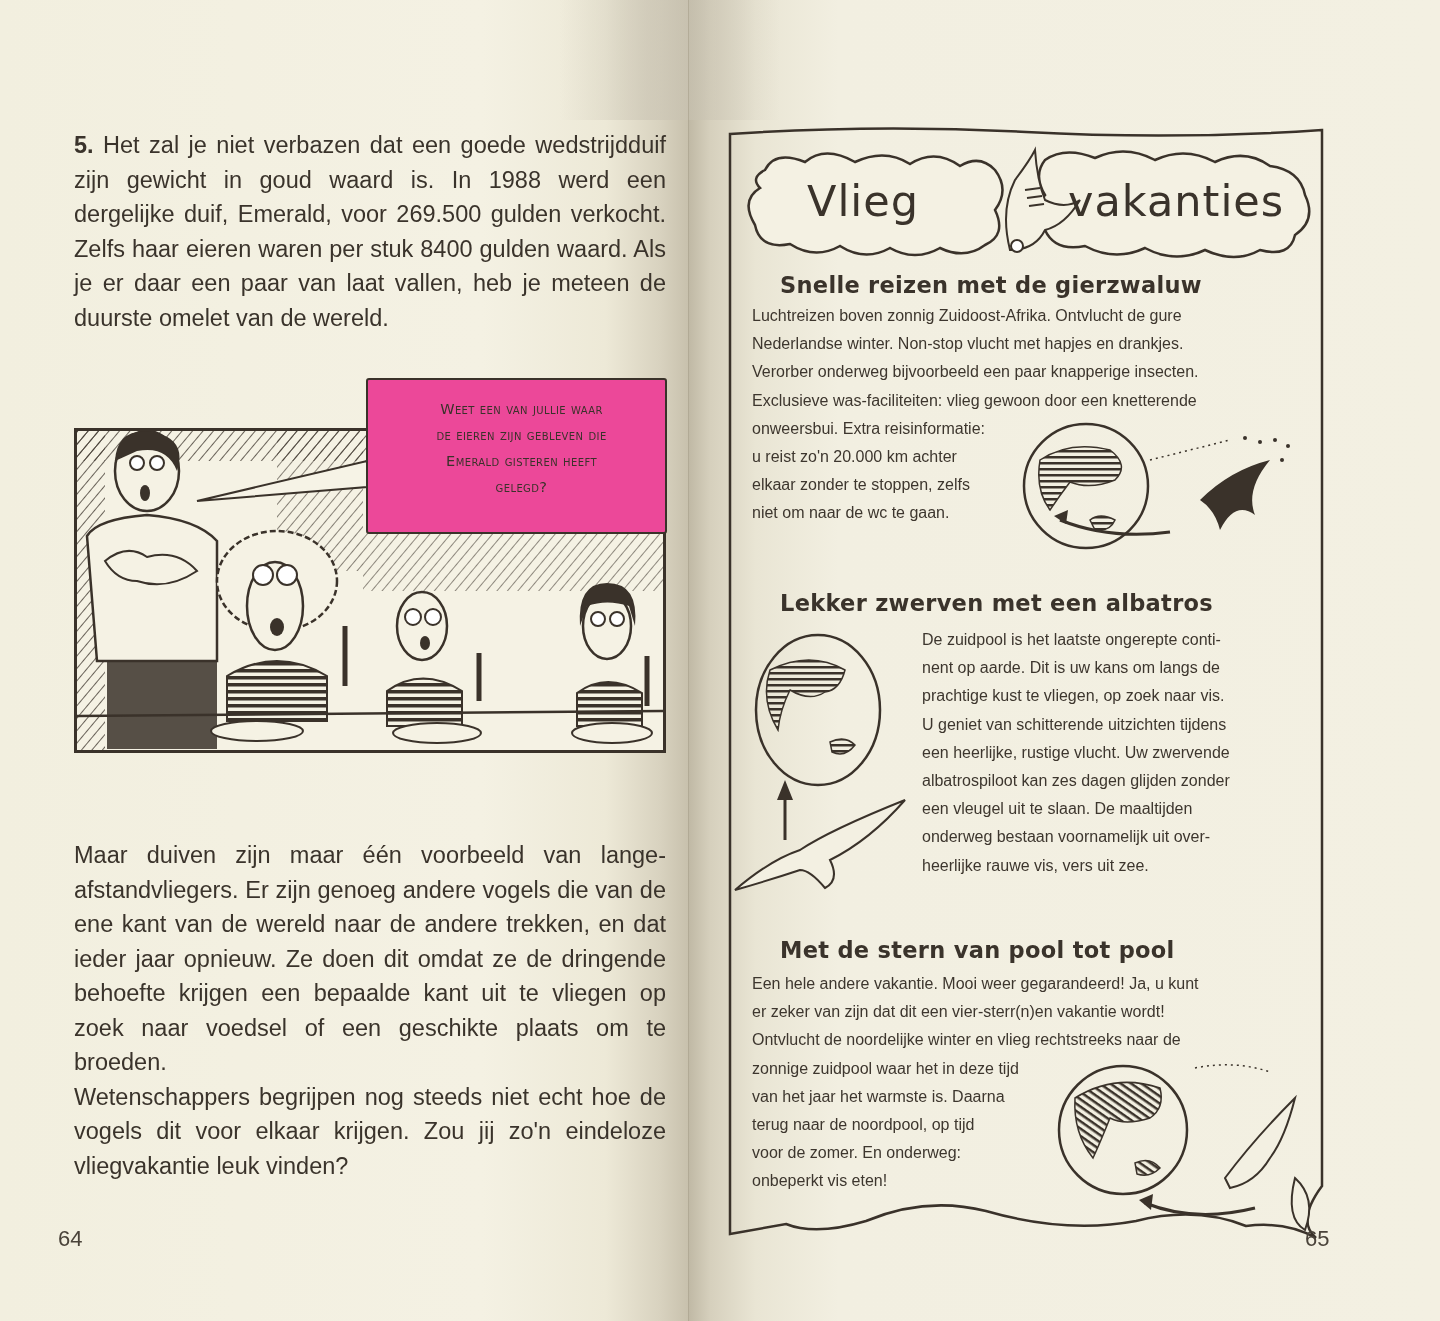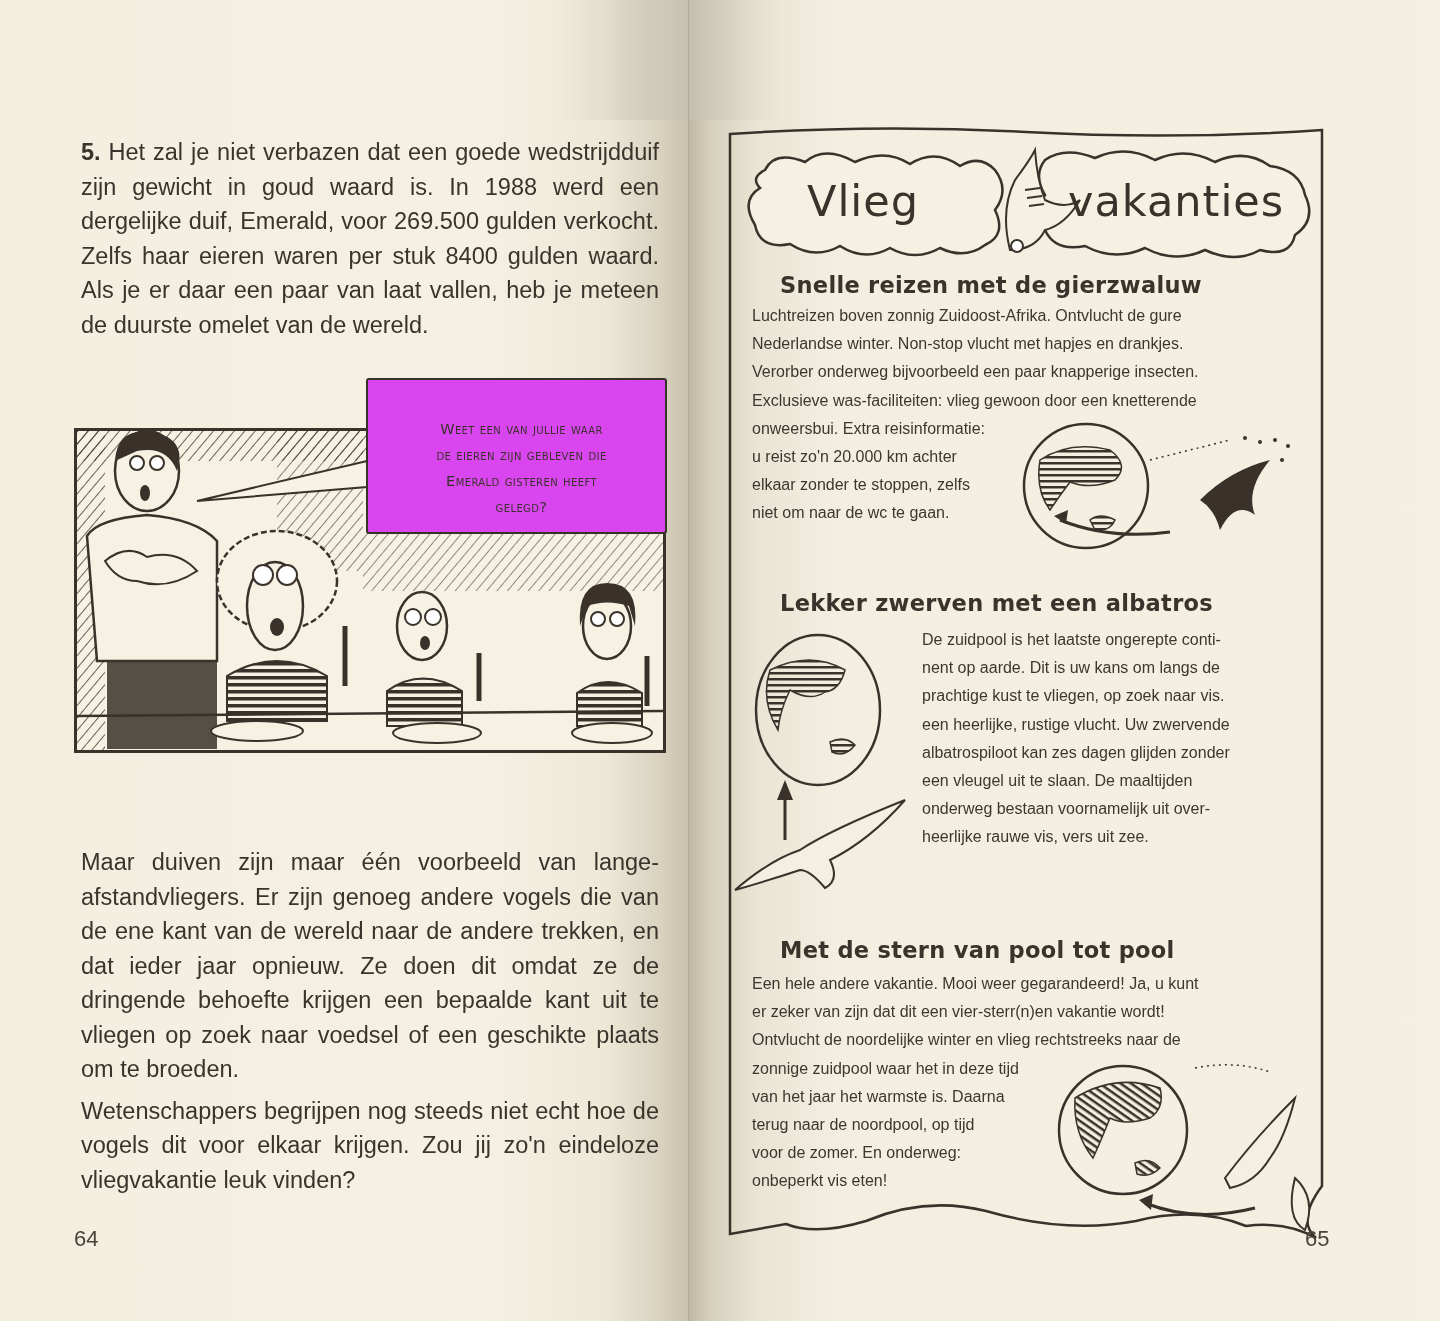--- a/index.html
+++ b/index.html
@@ -27,45 +27,45 @@
     background: linear-gradient(to right, rgba(200,194,178,0) 0%, rgba(200,194,178,0.55) 40%, rgba(200,194,178,0.55) 60%, rgba(200,194,178,0) 100%);
   }
   .gutter-line { position: absolute; left: 688px; top: 0; width: 1px; height: 1321px; background: #a8a08c; opacity: .6; }
 
   
   .body-text {
     position: absolute; left: 74px; width: 592px;
     font-size: 23.5px; line-height: 34.5px; color: #3a332b;
     text-align: justify;
   }
-  .body-text p { margin: 7px; }
+  .body-text p { margin: 0; }
   .num { font-weight: bold; }
   .para1 { top: 128px; }
   .para2 { top: 838px; }
 
   
   .comic {
     position: absolute; left: 74px; top: 428px; width: 592px; height: 325px;
     border: 3px solid #3a322a; background: #f5f2e4; box-sizing: border-box;
     overflow: hidden;
   }
   .comic svg { position: absolute; left: 0; top: 0; }
   .speech-box {
     position: absolute; left: 366px; top: 378px; width: 301px; height: 156px;
-    border: 2.5px solid #3a322a; background: #d946ef; box-sizing: border-box;
+    border: 2.5px solid #3a322a; background: #ec4899; box-sizing: border-box;
     border-radius: 3px;
     font-family: "DejaVu Sans", sans-serif; font-size: 14.5px; letter-spacing: .4px;
     text-transform: none; color: #3a322a;
-    padding: 36px 14px 0 24px; line-height: 26px; text-align: center;
+    padding: 16px 14px 0 24px; line-height: 26px; text-align: center;
     z-index: 3;
   }
   .speech-box .sc { font-variant: small-caps; }
 
   .page-num { position: absolute; top: 1226px; font-size: 22px; color: #4a433a; }
-  .pn-left { left: 74px; }
+  .pn-left { left: 58px; }
   .pn-right { left: 1305px; }
 
   
   .wavy-box { position: absolute; left: 726px; top: 126px; width: 600px; height: 1115px; }
   .title-wrap { position: absolute; left: 745px; top: 140px; width: 570px; height: 125px; }
   .title-word {
     position: absolute; font-weight: normal; font-size: 43px; color: #3a332b;
     font-family: "DejaVu Sans", sans-serif; letter-spacing: 1px;
   }
   .tw1 { left: 62px; top: 36px; }
@@ -235,20 +235,21 @@
     <path d="M40 40 Q80 20 115 40 Q110 60 95 62 Q80 72 60 60 Q50 80 48 100 Q30 70 40 40Z" fill="url(#hatchL2)" stroke="#3a322a" stroke-width="1.5"></path>
     <path d="M100 112 Q115 105 125 115 Q115 128 102 122Z" fill="url(#hatchL2)" stroke="#3a322a" stroke-width="1.5"></path>
     <path d="M55 210 L55 165" stroke="#3a322a" stroke-width="3"></path>
     <path d="M47 170 L55 150 L63 170 Z" fill="#3a322a"></path>
     <path d="M5 260 Q40 230 70 220 Q100 200 175 170 Q140 210 100 230 Q110 250 95 258 Q80 240 70 240 Q40 250 5 260Z" fill="#f3f0e2" stroke="#3a322a" stroke-width="2"></path>
   </svg>
   <div class="sec-t t2">
     <p>De zuidpool is het laatste ongerepte conti-</p>
     <p>nent op aarde. Dit is uw kans om langs de</p>
     <p>prachtige kust te vliegen, op zoek naar vis.</p>
+    <p>U geniet van schitterende uitzichten tijdens</p>
     <p>een heerlijke, rustige vlucht. Uw zwervende</p>
     <p>albatrospiloot kan zes dagen glijden zonder</p>
     <p>een vleugel uit te slaan. De maaltijden</p>
     <p>onderweg bestaan voornamelijk uit over-</p>
     <p>heerlijke rauwe vis, vers uit zee.</p>
   </div>
 
   <div class="sec-h h3">Met de stern van pool tot pool</div>
   <div class="sec-t t3">
     <p>Een hele andere vakantie. Mooi weer gegarandeerd! Ja, u kunt</p>

